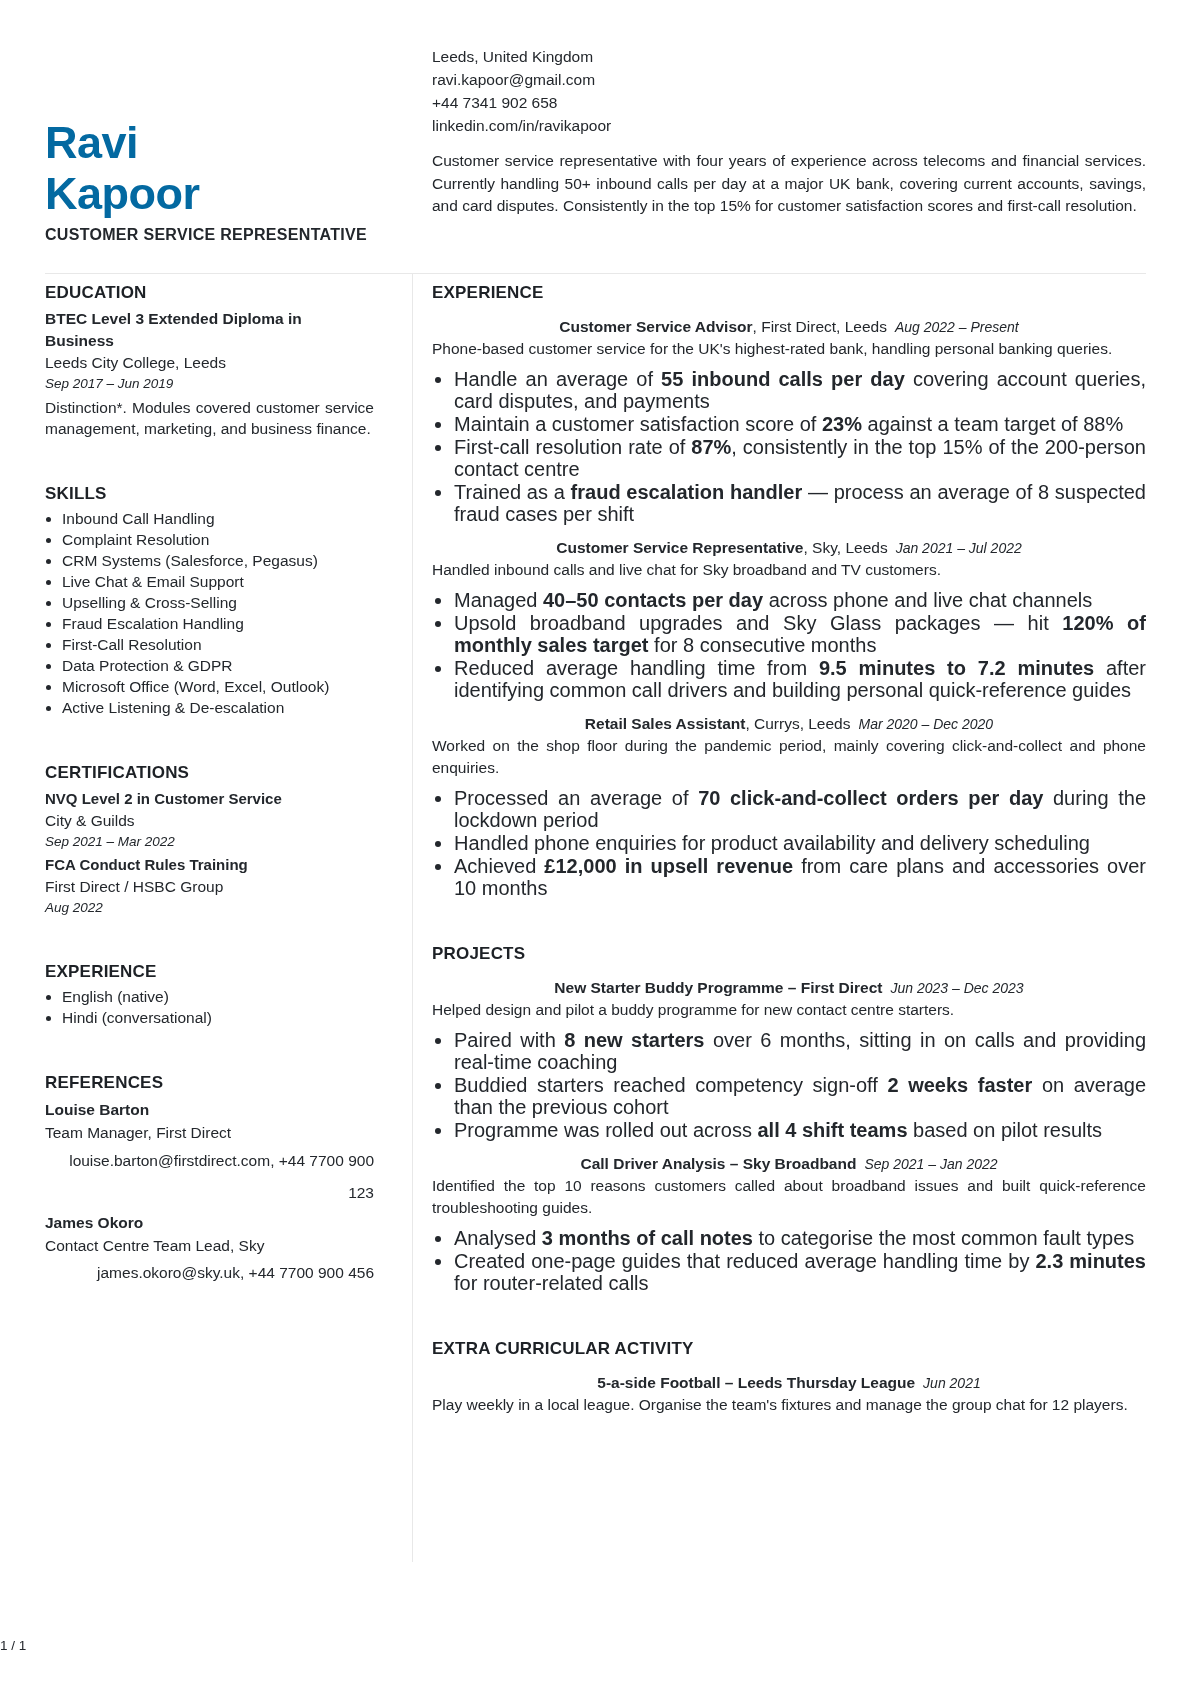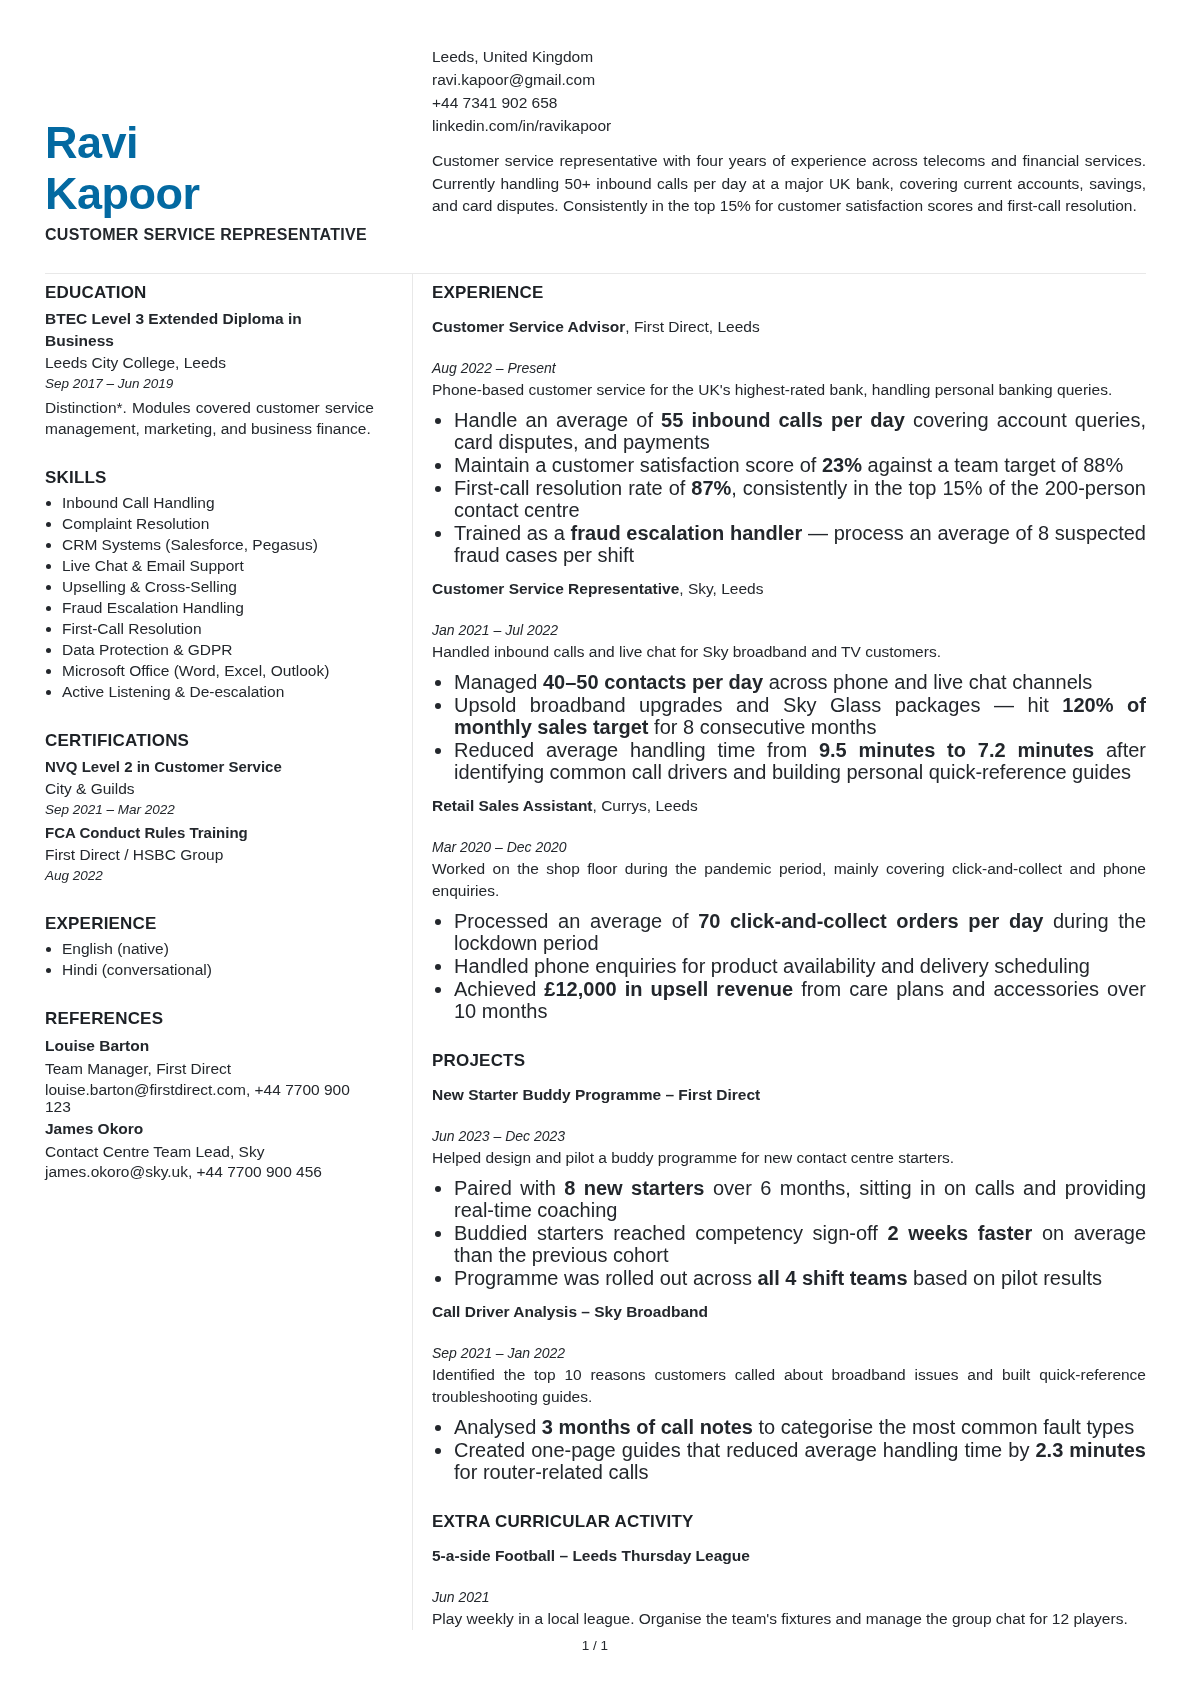--- a/index.html
+++ b/index.html
@@ -21,56 +21,56 @@
   }
   .header-right { flex:1; padding-left:19px; min-width:0; }
   .contact-line { font-size:15.5px; line-height:23px; }
   .summary { margin:13px 0 0; font-size:15.5px; line-height:22.5px; text-align:justify; }
   
   .rule { border-top:1px solid #e8e8e8; margin:29px 44px 0 45px; }
   .columns { display:flex; align-items:stretch; padding:0 44px 0 45px; min-height:1288px; }
   .col-left { flex:0 0 368px; padding:8px 38px 0 0; border-right:1px solid #e8e8e8; }
   .col-right { flex:1; min-width:0; padding:8px 0 0 19px; }
   
-  .section { margin-top:28px; }
+  .section { margin-top:44px; }
   .section:first-child { margin-top:0; }
   .section-heading {
     margin:0; font-size:17px; font-weight:700; line-height:22px; letter-spacing:0.2px; color:#1d2126;
   }
   
   .edu-degree { margin-top:4px; font-size:15.5px; font-weight:700; line-height:22px; }
   .edu-school { font-size:15.5px; line-height:22px; }
   .small-dates { font-size:13.5px; font-style:italic; line-height:19px; }
   .edu-desc { font-size:15.5px; line-height:21px; text-align:justify; margin-top:4px; }
   .side-list { margin:3px 0 0; padding-left:17px; }
   .side-list li { font-size:15.5px; line-height:21px; }
   .cert-item { margin-top:3px; }
   .cert-item:first-child { margin-top:4px; }
   .cert-name { font-size:15px; font-weight:700; line-height:22px; }
   .cert-issuer { font-size:15.5px; line-height:22px; }
   .ref-item { margin-top:2px; }
   .ref-item:first-child { margin-top:4px; }
   .ref-name { font-size:15.5px; font-weight:700; line-height:23px; }
   .ref-role { font-size:15.5px; line-height:23.5px; }
-  .ref-contact { font-size:15.5px; line-height:17px; }
+  .ref-contact { font-size:15.5px; line-height:32px;text-align:right; }
   
   .entry { margin-top:12px; }
-  .entry-head { display:flex; justify-content:flex-start; align-items:baseline; gap:19px;flex-direction:column; }
+  .entry-head { display:flex; justify-content:center; align-items:baseline; gap:8px; }
   .entry-title { font-size:15.5px; line-height:22px; }
   .entry-title b { font-weight:700; }
   .entry-date { font-size:14px; font-style:italic; line-height:22px; white-space:nowrap; }
   .entry-desc { margin:0; font-size:15.5px; line-height:22px; text-align:justify; }
   .bullets { margin:8px 0 0; padding-left:22px; }
   .bullets li { font-size:20px; line-height:22px; text-align:justify; }
   .bullets li + li { margin-top:1px; }
   b { font-weight:700; }
   
   .footer {
     position:absolute; left:0; right:0; bottom:30px;
-    text-align:center; font-size:13.5px; color:#23272c;
+    text-align:left; font-size:13.5px; color:#23272c;
   }
 </style>
 </head>
 <body>
 
 <div class="page">
 
   <header class="header">
     <div class="header-left">
       <h1 class="name">Ravi Kapoor</h1>

